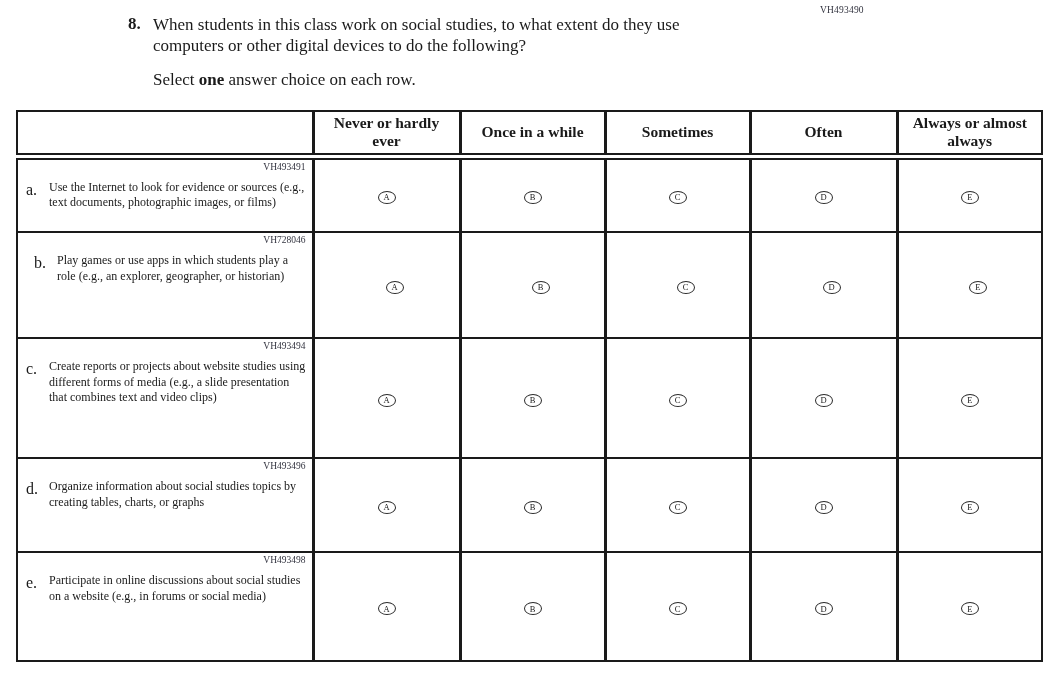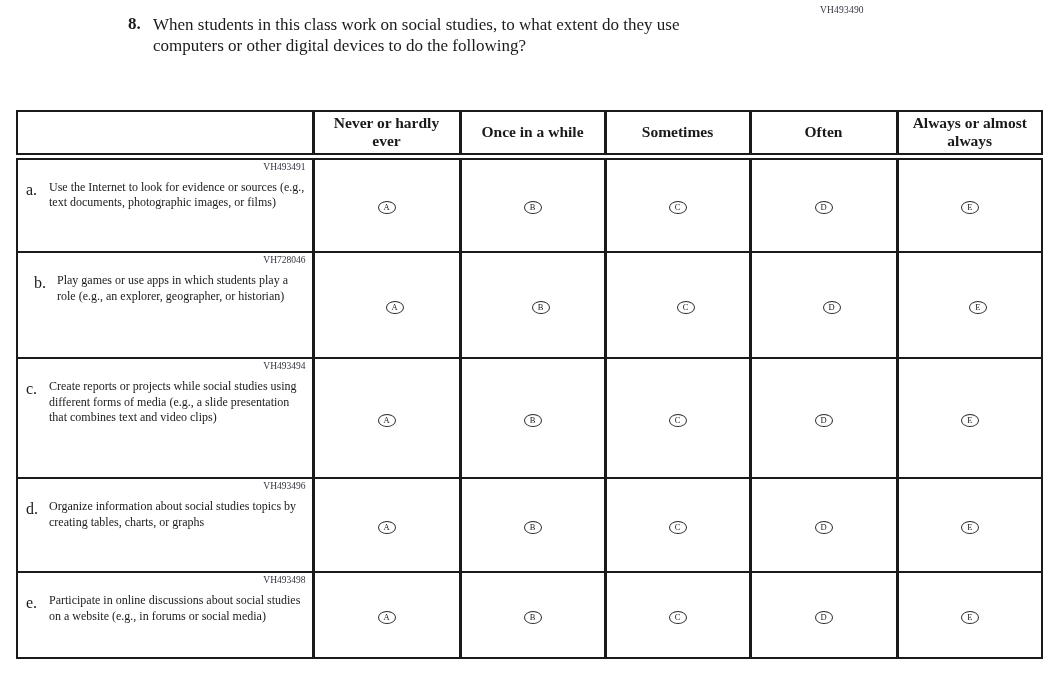--- a/index.html
+++ b/index.html
@@ -87,38 +87,39 @@
     display: inline-flex;
     align-items: center; justify-content: center;
     width: 18px; height: 13px;
     border: 1.4px solid #2a2a2a;
     border-radius: 50%;
     font-size: 8.5px; line-height: 1;
     font-family: "Liberation Serif", serif;
     color: #1a1a1a;
   }
 
-  .h-row-a td { height: 96px; }
+  .h-row-a td { height: 76px; }
   .h-row-b td { height: 106px; padding-left: 16px; }
   .h-row-c td { height: 120px; }
   .h-row-d td { height: 94px; }
-  .h-row-e td { height: 86px; margin-top: 47px; }
+  .h-row-e td { height: 109px; margin-top: 47px; }
 </style>
 </head>
 <body>
 
 <div class="page">
 
   <div class="page-id">VH493490</div>
 
   <div class="question-block">
     <div class="q-line">
       <span class="q-number">8.</span>
       <span class="q-text">When students in this class work on social studies, to what extent do they use computers or other digital devices to do the following?</span>
     </div>
+    <div class="q-instruction"><span>Select </span><b>one</b><span> answer choice on each row.</span></div>
   </div>
 
   <table class="response-table">
     <colgroup>
       <col style="width:296px">
         <col style="width:147px">
         <col style="width:145px">
       <col style="width:145px">
         <col style="width:147px">
         <col style="width:145px">
@@ -160,21 +161,21 @@
         <td class="answer-cell"><span class="bubble">B</span></td>
         <td class="answer-cell"><span class="bubble">C</span></td>
         <td class="answer-cell"><span class="bubble">D</span></td>
         <td class="answer-cell"><span class="bubble">E</span></td>
       </tr>
       <tr class="h-row-c">
         <td class="item-cell">
           <div class="item-id">VH493494</div>
           <div class="item-body">
             <span class="item-letter">c.</span>
-            <span class="item-text">Create reports or projects while social studies using different forms of media (e.g., a slide presentation that combines text and video clips)</span>
+            <span class="item-text">Create reports or projects about website studies using different forms of media (e.g., a slide presentation that combines text and video clips)</span>
           </div>
         </td>
         <td class="answer-cell"><span class="bubble">A</span></td>
         <td class="answer-cell"><span class="bubble">B</span></td>
         <td class="answer-cell"><span class="bubble">C</span></td>
         <td class="answer-cell"><span class="bubble">D</span></td>
         <td class="answer-cell"><span class="bubble">E</span></td>
       </tr>
       <tr class="h-row-d">
         <td class="item-cell">

